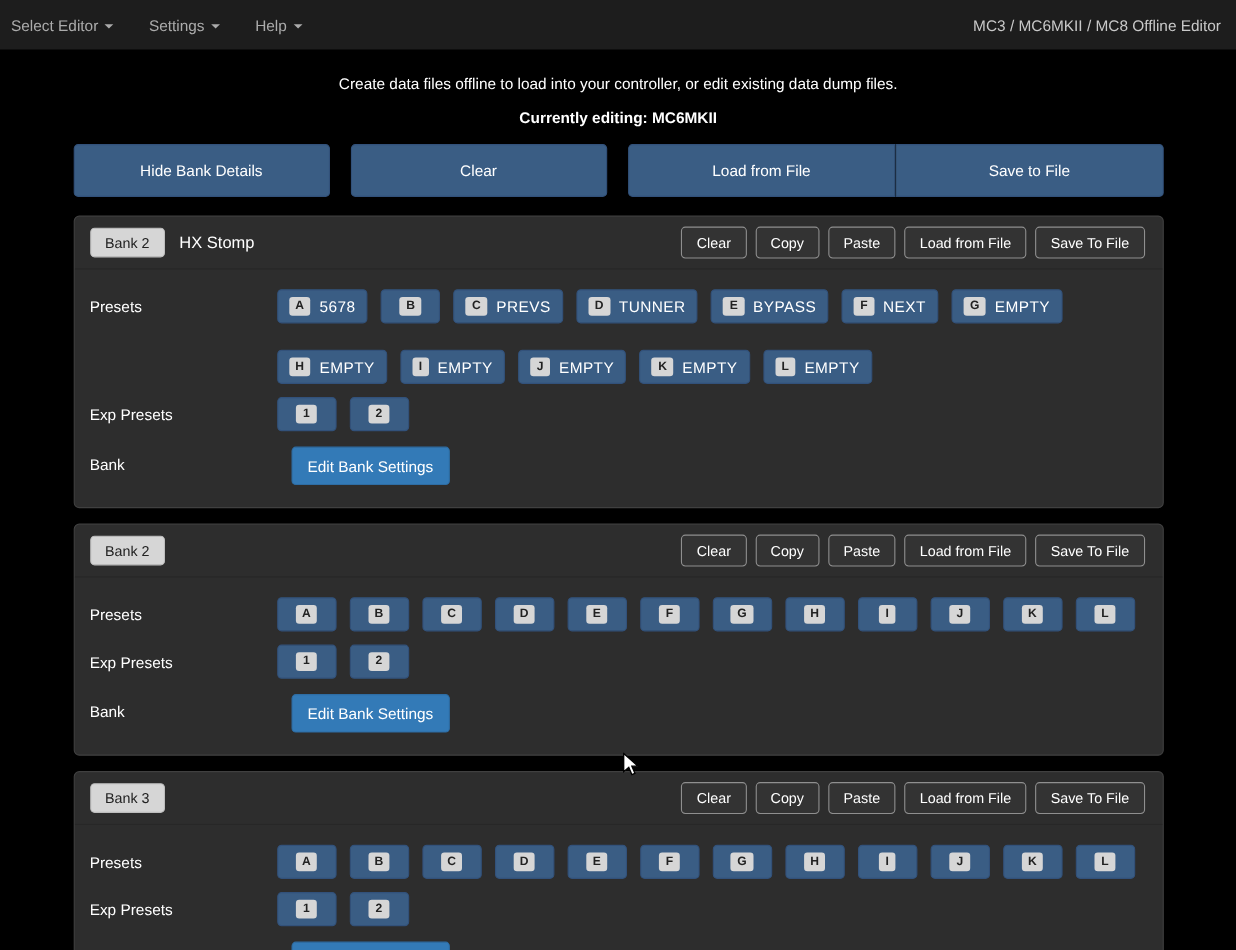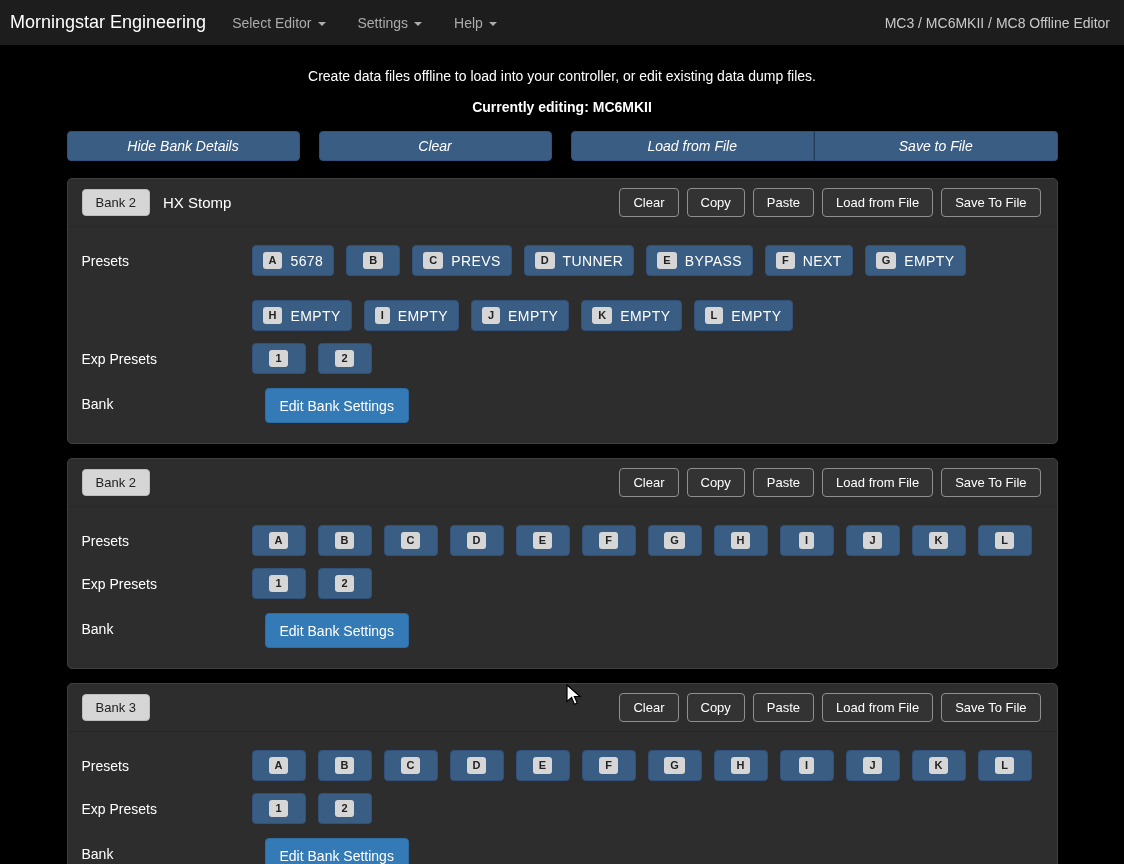--- a/index.html
+++ b/index.html
@@ -36,21 +36,21 @@
     border-top:4px solid #ababab;margin-top:2px;
   }
   .navbar-right{margin-left:auto;color:#c9c9c9;font-size:14px;padding-right:4px;}
   
   .intro-1{text-align:center;margin-top:23px;font-size:14px;}
   .intro-2{text-align:center;margin-top:15px;font-size:14px;font-weight:700;}
   
   .toolbar{width:991px;margin:16px auto 0;display:flex;gap:19px;}
   .btn-steel{
     background:var(--accent-steel-blue);color:#fff;border:1px solid #32517a;
-    border-radius:4px;height:30px;font-size:14px;font-family:inherit;cursor:pointer;font-style:italic;
+    border-radius:4px;height:48px;font-size:14px;font-family:inherit;cursor:pointer;
   }
   .toolbar .fixed{width:233px;flex:0 0 233px;}
   .btn-group{flex:1;display:flex;}
   .btn-group .btn-steel{flex:1;border-radius:0;}
   .btn-group .btn-steel:first-child{border-radius:4px 0 0 4px;}
   .btn-group .btn-steel:last-child{border-radius:0 4px 4px 0;border-left:1px solid rgba(0,0,0,.35);}
   
   .bank-list{width:991px;margin:17px auto 0;display:flex;flex-direction:column;gap:14px;}
   .panel{
     background:var(--panel-bg);border:1px solid #404040;border-radius:5px;overflow:hidden;
@@ -88,21 +88,20 @@
     background:var(--primary-blue);border:1px solid #2e6da4;color:#fff;border-radius:4px;
     height:35px;padding:0 14px;font-size:14px;font-family:inherit;cursor:pointer;
   }
   
   .mouse-cursor{position:absolute;left:566px;top:684px;pointer-events:none;z-index:99;}
 </style>
 </head>
 <body>
 
 <header class="navbar">
-  <div class="brand">Morningstar Engineering</div>
   <nav class="nav-menus">
       <button class="nav-link">
         <span>Select Editor</span>
         <span class="caret"></span>
       </button>
       <button class="nav-link">
         <span>Settings</span>
         <span class="caret"></span>
       </button>
       <button class="nav-link">

